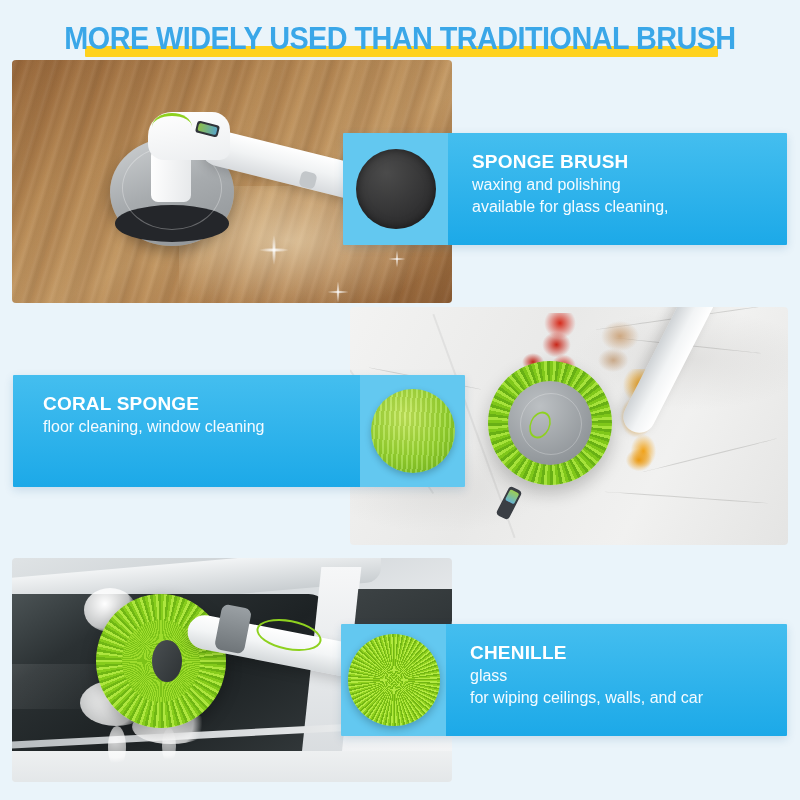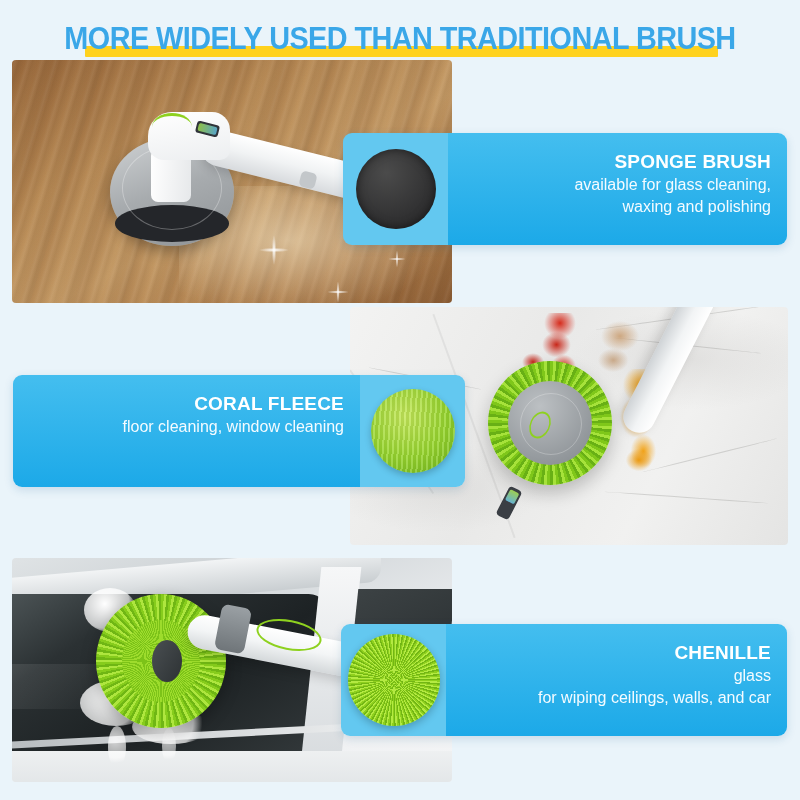--- a/index.html
+++ b/index.html
@@ -367,25 +367,24 @@
     content:""; position:absolute; left:4px; top:3px;
     width:26px; height:13px; border-radius:3px;
     background:linear-gradient(90deg,#a9de52,#66bfe4);
     opacity:0.9;
   }
 
   
   .callout {
     position:absolute;
     height:112px;
-    border-radius:9px;
+    border-radius:1px;
     display:flex;
     overflow:hidden;
     box-shadow:0 3px 10px rgba(20,90,140,0.16);
-    text-align:right;
   }
   .swatch-pane {
     width:105px;
     flex:0 0 105px;
     background:#63c8f0;
     display:flex;
     align-items:center;
     justify-content:center;
   }
   .text-pane {
@@ -463,22 +462,22 @@
     <div class="sparkle" id="sp2"></div>
     <div class="sparkle" id="sp3"></div>
   </div>
 
   <div class="callout" id="callout-sponge">
     <div class="swatch-pane">
       <div class="swatch swatch-sponge"></div>
     </div>
     <div class="text-pane">
       <div class="callout-title">SPONGE BRUSH</div>
+      <div class="callout-desc">waxing and polishing</div>
       <div class="callout-desc">available for glass cleaning,</div>
-      <div class="callout-desc">waxing and polishing</div>
     </div>
   </div>
 
   <div class="photo" id="photo-marble">
     <div class="marble-bg"></div>
     <div class="tile-seam" id="seam1"></div>
     <div class="tile-seam" id="seam2"></div>
     <div class="marble-vein" id="mv1"></div>
     <div class="marble-vein" id="mv2"></div>
     <div class="marble-vein" id="mv3"></div>
@@ -494,21 +493,21 @@
     <div id="s2-wand"></div>
     <div id="s2-greenring"></div>
     <div id="s2-screen"></div>
   </div>
 
   <div class="callout" id="callout-fleece">
     <div class="swatch-pane">
       <div class="swatch swatch-fleece"></div>
     </div>
     <div class="text-pane">
-      <div class="callout-title">CORAL FLEECE</div>
+      <div class="callout-title">CORAL SPONGE</div>
       <div class="callout-desc">floor cleaning, window cleaning</div>
     </div>
   </div>
 
   <div class="photo" id="photo-car">
     <div class="car-bg"></div>
     <div id="car-roof"></div>
     <div id="car-glass">
       <div id="car-glass-reflect"></div>
     </div>

